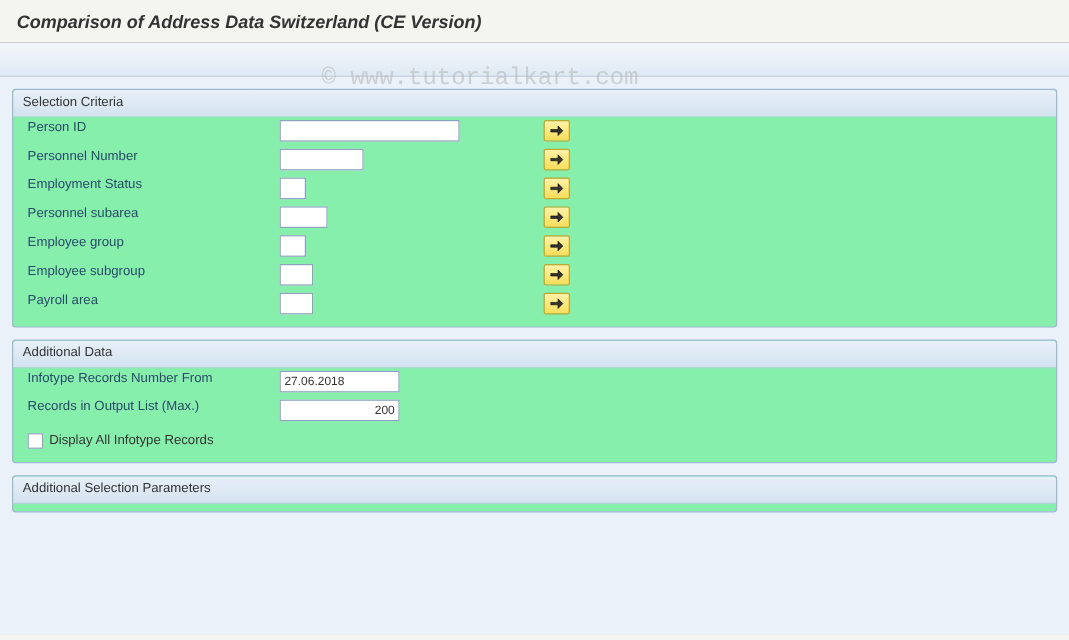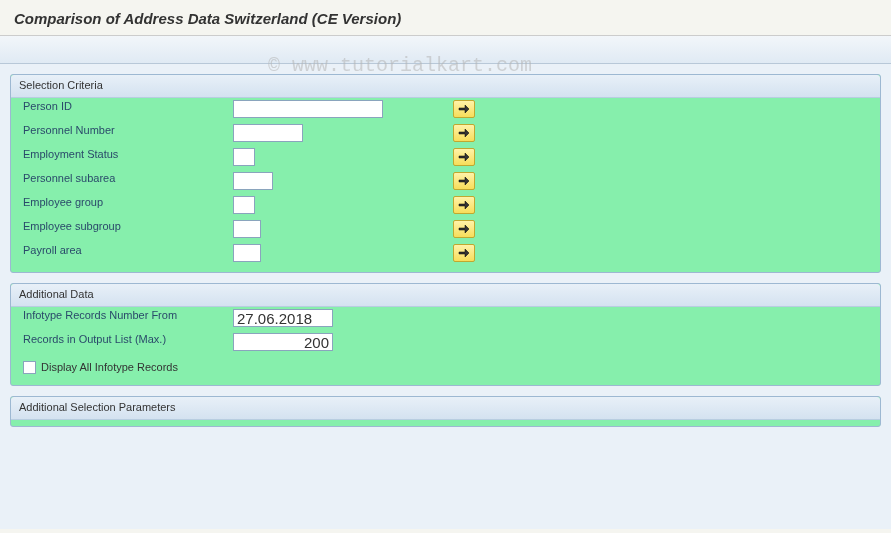--- a/index.html
+++ b/index.html
@@ -55,21 +55,21 @@
       width: 210px;
       color: #2a4a6a;
       font-size: 11px;
     }
     .field-cell {
       width: 180px;
       display: flex;
     }
     input[type="text"] {
       font-family: Arial, sans-serif;
-      font-size: 15px;
+      font-size: 10px;
       border: 1px solid #8aa4bd;
       background: #fff;
       height: 18px;
       padding: 1px 3px;
       color: #333;
     }
     .w-lg { width: 150px; }
     .w-md { width: 70px; }
     .w-sm { width: 22px; }
     .w-xs { width: 40px; }

